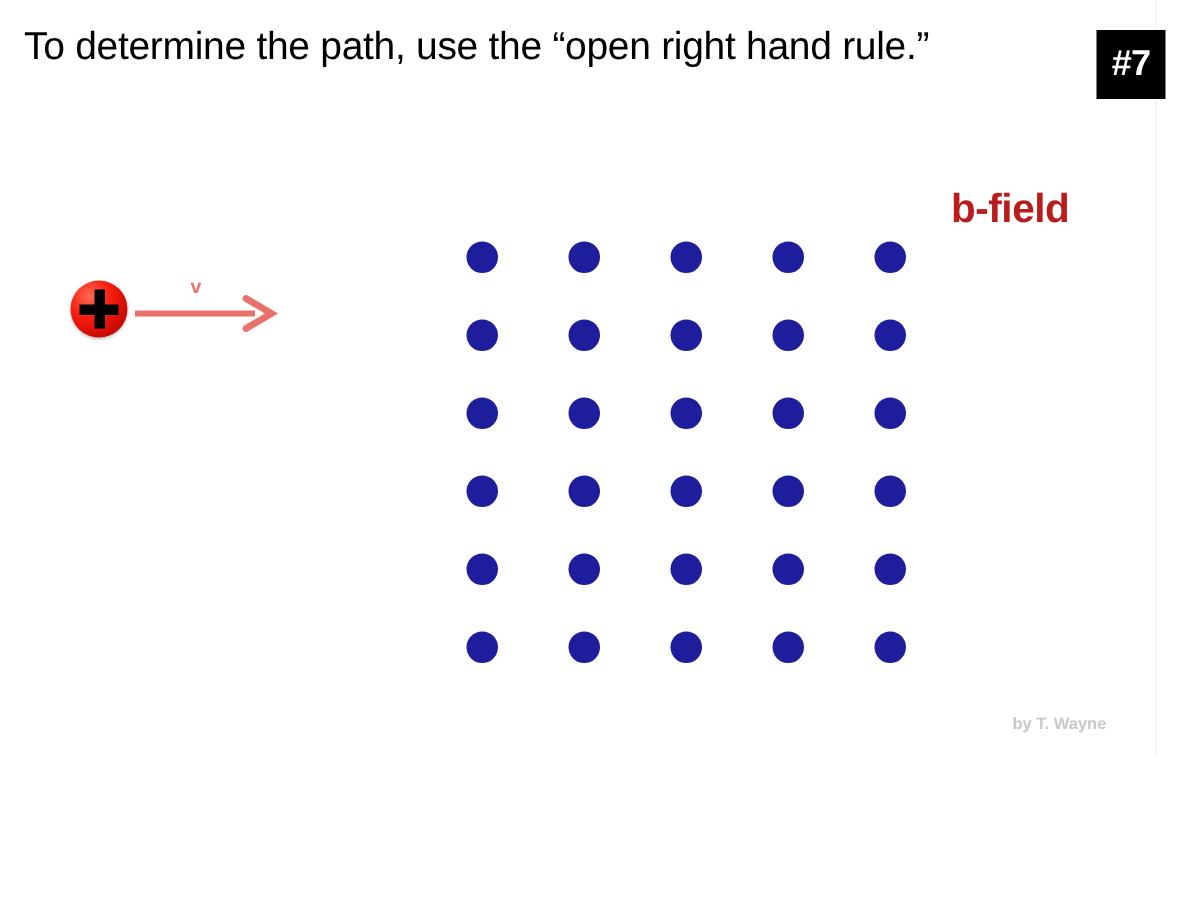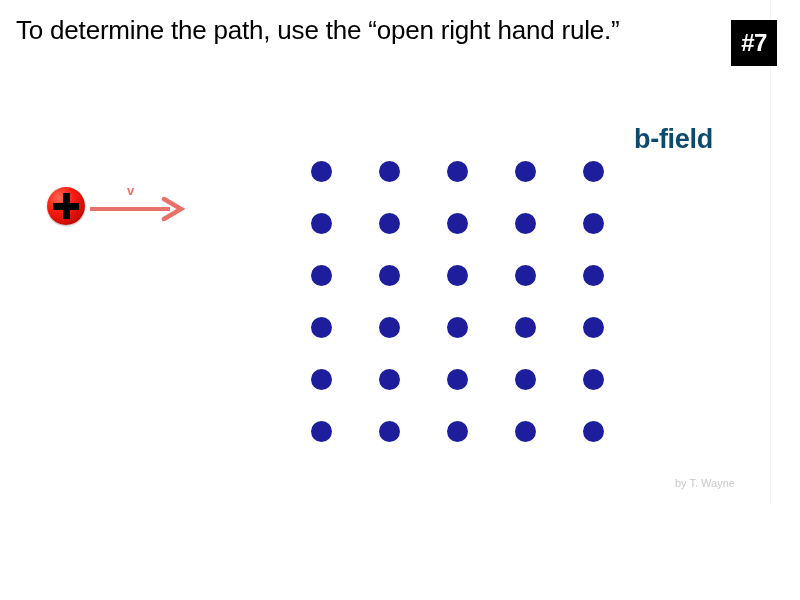--- a/index.html
+++ b/index.html
@@ -64,21 +64,21 @@
     font-weight: 700;
     line-height: 1;
     letter-spacing: -0.5px;
   }
 
   
   .bfield-label {
     position: absolute;
     left: 634px;
     top: 124px;
-    color: #0c4a6e;
+    color: #b91c1c;
     font-size: 27px;
     font-weight: 700;
     letter-spacing: -0.3px;
     white-space: nowrap;
   }
 
   
   .charge {
     position: absolute;
     left: 47px;
@@ -143,21 +143,21 @@
     background: #1e1e9c;
   }
 
   
   .attribution {
     position: absolute;
     left: 675px;
     top: 477px;
     color: #c9c9c9;
     font-size: 11px;
-    font-weight: 400;
+    font-weight: 700;
     white-space: nowrap;
   }
 </style>
 </head>
 <body>
 
 <div id="slide">
 
   <div class="sheet-edge"></div>
 

